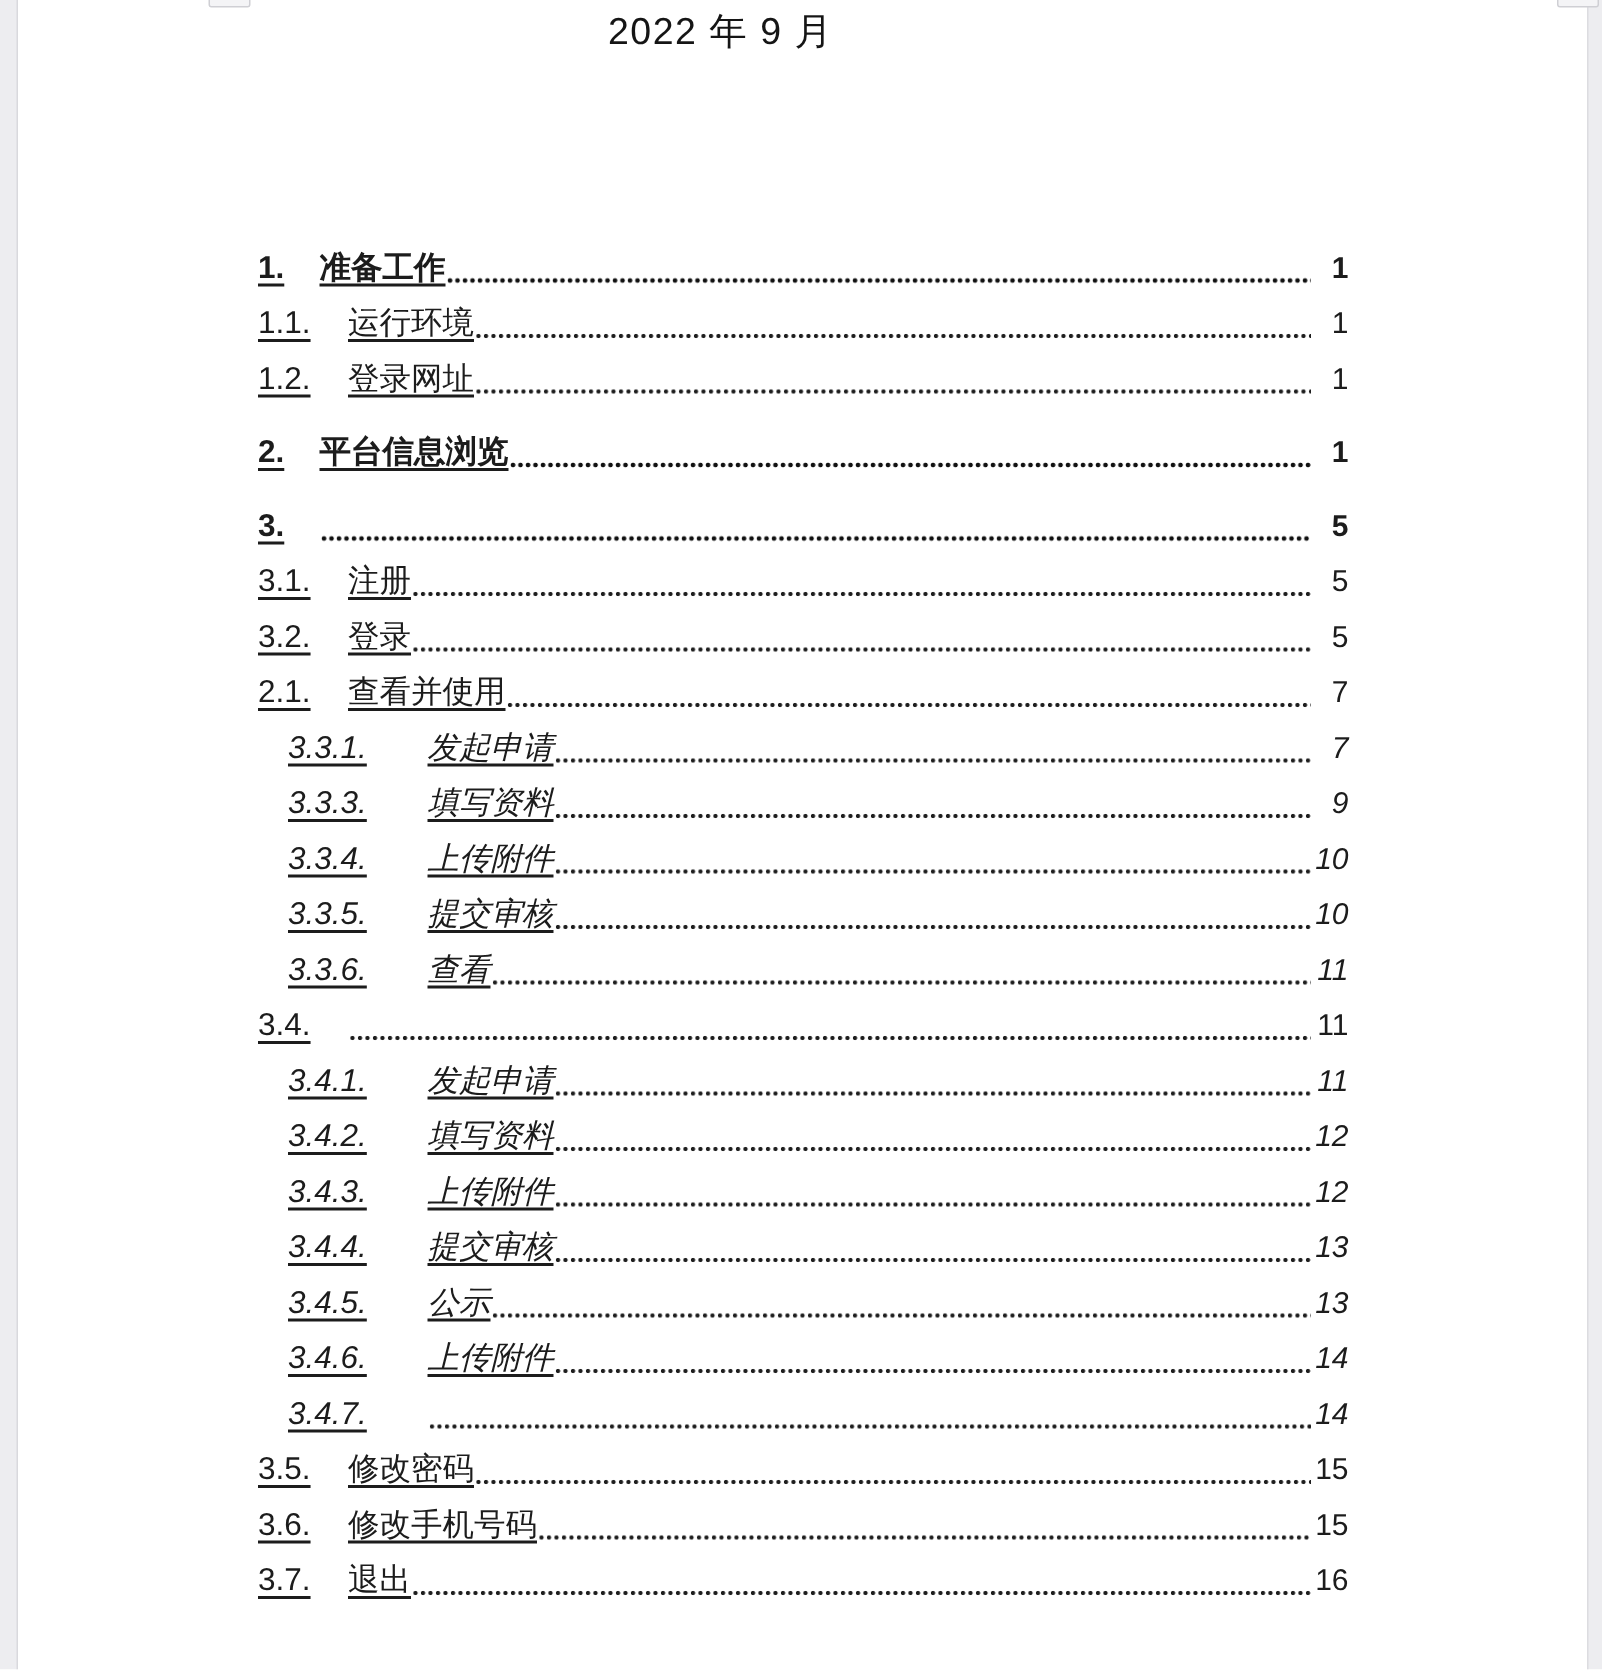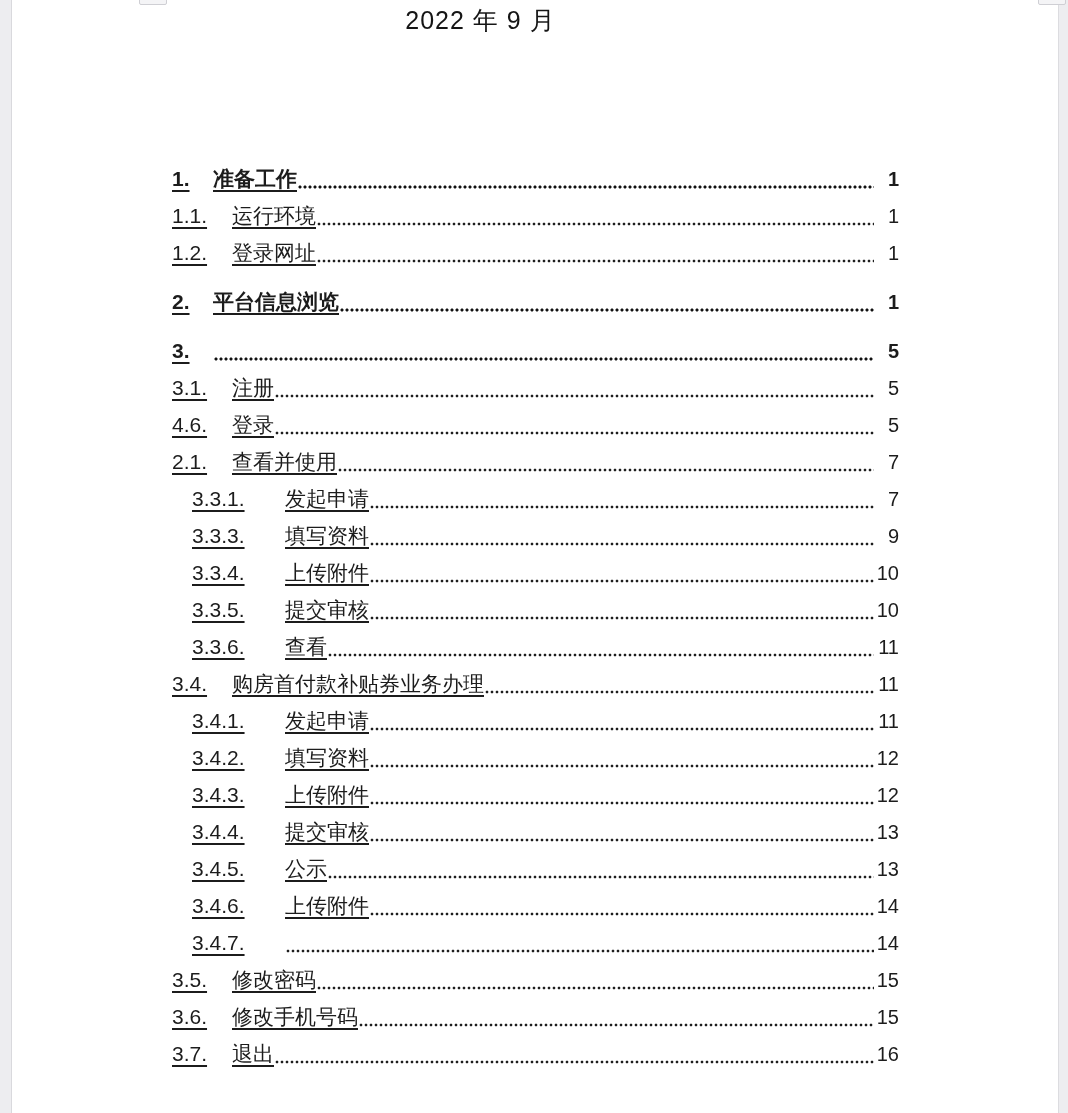--- a/index.html
+++ b/index.html
@@ -59,21 +59,21 @@
     font-size: 20px;
   }
   .toc-row.lvl1 { font-weight: bold; }
   .toc-row.lvl1 { margin-top: 12px; }
   .toc-row.lvl1:first-child { margin-top: 0; }
   .toc-row.lvl1 .num { width: 41px; }
   .toc-row.lvl1 .leader {
     background-image: radial-gradient(circle at 2px 2px, #111 1.3px, rgba(0,0,0,0) 1.8px);
   }
   .toc-row.lvl2 .num { width: 60px; }
-  .toc-row.lvl3 { padding-left: 20px; }
+  .toc-row.lvl3 { font-style: italic; padding-left: 20px; }
   .toc-row.lvl3 .num { width: 93px; }
 </style>
 </head>
 <body>
 
 <div class="edge-strip left"></div>
 <div class="edge-strip right"></div>
 <div class="top-remnant left"></div>
 <div class="top-remnant right"></div>
 
@@ -110,21 +110,21 @@
     <span class="leader"></span>
     <span class="pageno">5</span>
   </div>
       <div class="toc-row lvl2">
     <span class="num">3.1.</span>
     <span class="label">注册</span>
     <span class="leader"></span>
     <span class="pageno">5</span>
   </div>
       <div class="toc-row lvl2">
-    <span class="num">4.6.</span>
+    <span class="num">3.2.</span>
     <span class="label">登录</span>
     <span class="leader"></span>
     <span class="pageno">5</span>
   </div>
       <div class="toc-row lvl2">
     <span class="num">2.1.</span>
     <span class="label">查看并使用</span>
     <span class="leader"></span>
     <span class="pageno">7</span>
   </div>
@@ -153,21 +153,20 @@
     <span class="pageno">10</span>
   </div>
       <div class="toc-row lvl3">
     <span class="num">3.3.6.</span>
     <span class="label">查看</span>
     <span class="leader"></span>
     <span class="pageno">11</span>
   </div>
       <div class="toc-row lvl2">
     <span class="num">3.4.</span>
-    <span class="label">购房首付款补贴券业务办理</span>
     <span class="leader"></span>
     <span class="pageno">11</span>
   </div>
       <div class="toc-row lvl3">
     <span class="num">3.4.1.</span>
     <span class="label">发起申请</span>
     <span class="leader"></span>
     <span class="pageno">11</span>
   </div>
       <div class="toc-row lvl3">

